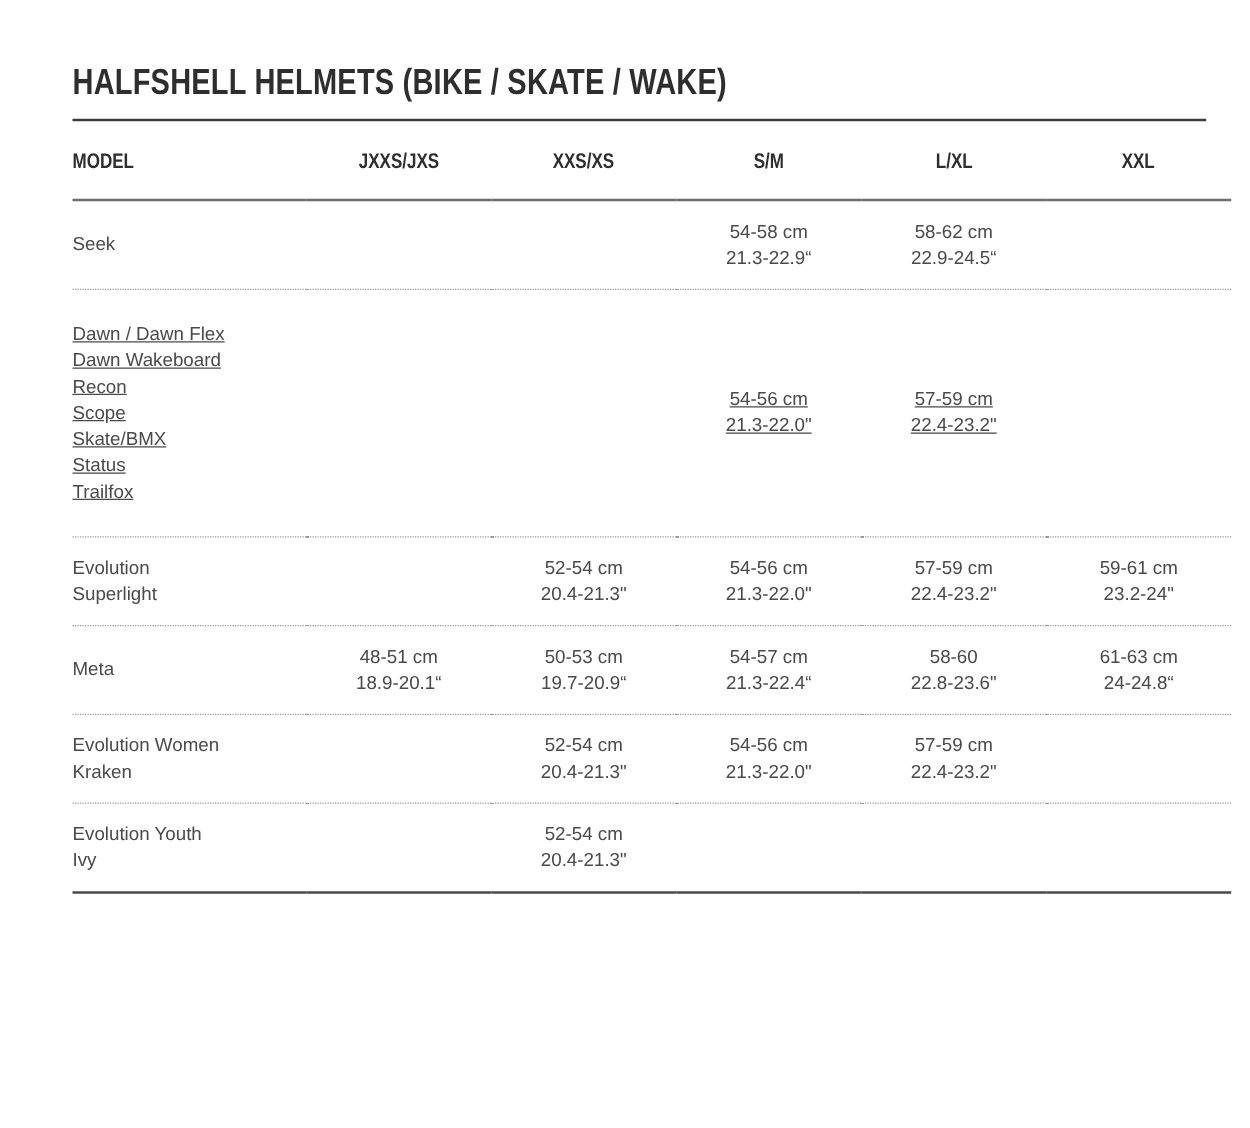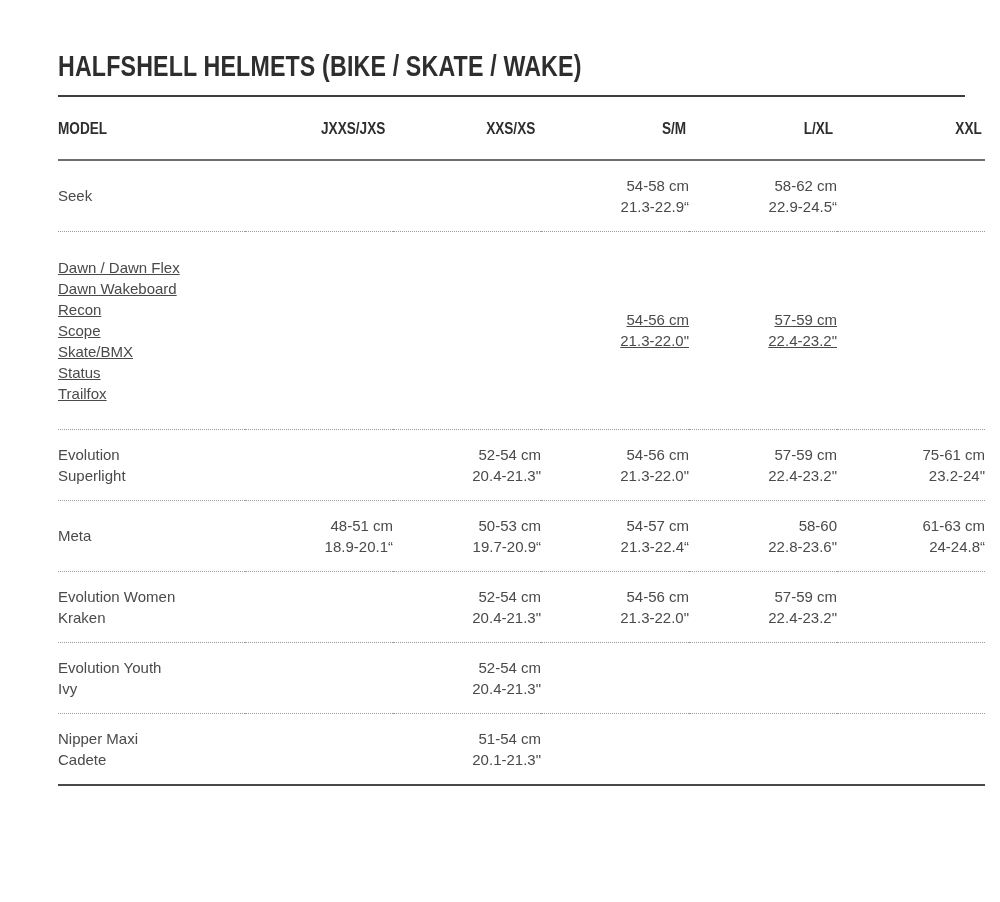--- a/index.html
+++ b/index.html
@@ -42,39 +42,39 @@
   h1.title .condensed{transform-origin:left center;}
   table.size-table{
     width:927px;
     border-collapse:collapse;
     table-layout:fixed;
   }
   thead th{
     font-size:17px;
     font-weight:bold;
     color:var(--title-text);
-    text-align:right;
+    text-align:center;
     padding:22px 0 20px 0;
     border-bottom:2px solid var(--header-rule);
   }
   thead th.model-col{text-align:left;}
   thead th.model-col .condensed{transform-origin:left center;}
   tbody td{
     font-size:15px;
     line-height:21px;
     color:var(--body-text);
     vertical-align:middle;
     text-align:center;
     padding:14px 0;
     border-bottom:1px dotted var(--dotted-rule);
   }
   tbody td.model-cell{text-align:left;}
   tbody tr.multi td{padding:25px 0;text-decoration:underline;}
   tbody tr:last-child td{border-bottom:2px solid var(--bottom-rule);}
-  .size-cm,.size-in{display:block;text-align:right;}
+  .size-cm,.size-in{display:block;}
 </style>
 </head>
 <body>
 
 <div class="page">
 
   <h1 class="title"><span class="condensed">HALFSHELL HELMETS (BIKE / SKATE / WAKE)</span></h1>
 
   <table class="size-table">
     <colgroup>
@@ -146,21 +146,21 @@
           </td>
           <td class="size-cell">
             <span class="size-cm">54-56 cm</span>
             <span class="size-in">21.3-22.0"</span>
           </td>
           <td class="size-cell">
             <span class="size-cm">57-59 cm</span>
             <span class="size-in">22.4-23.2"</span>
           </td>
           <td class="size-cell">
-            <span class="size-cm">75-61 cm</span>
+            <span class="size-cm">59-61 cm</span>
             <span class="size-in">23.2-24"</span>
           </td>
         </tr>
         <tr>
           <td class="model-cell">
             <div class="model-name">Meta</div>
           </td>
           <td class="size-cell">
             <span class="size-cm">48-51 cm</span>
             <span class="size-in">18.9-20.1“</span>
@@ -209,30 +209,16 @@
           </td>
           <td class="size-cell"></td>
           <td class="size-cell">
             <span class="size-cm">52-54 cm</span>
             <span class="size-in">20.4-21.3"</span>
           </td>
           <td class="size-cell"></td>
           <td class="size-cell"></td>
           <td class="size-cell"></td>
         </tr>
-        <tr>
-          <td class="model-cell">
-            <div class="model-name">Nipper Maxi</div>
-            <div class="model-name">Cadete</div>
-          </td>
-          <td class="size-cell"></td>
-          <td class="size-cell">
-            <span class="size-cm">51-54 cm</span>
-            <span class="size-in">20.1-21.3"</span>
-          </td>
-          <td class="size-cell"></td>
-          <td class="size-cell"></td>
-          <td class="size-cell"></td>
-        </tr>
       </tbody>
   </table>
 
 </div>
 
 </body></html>

